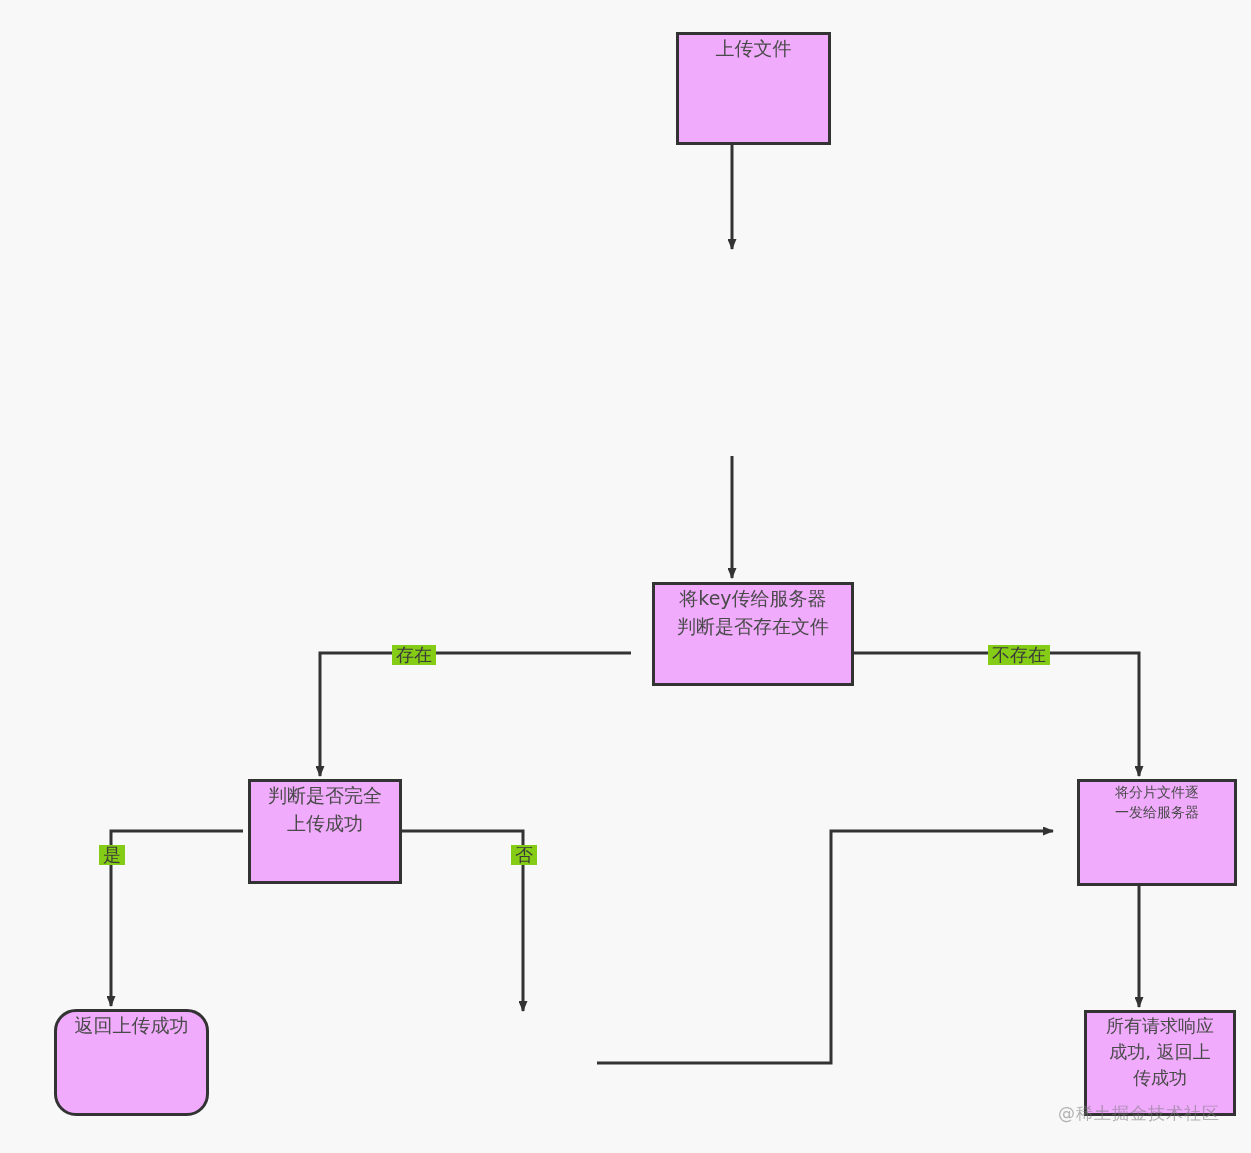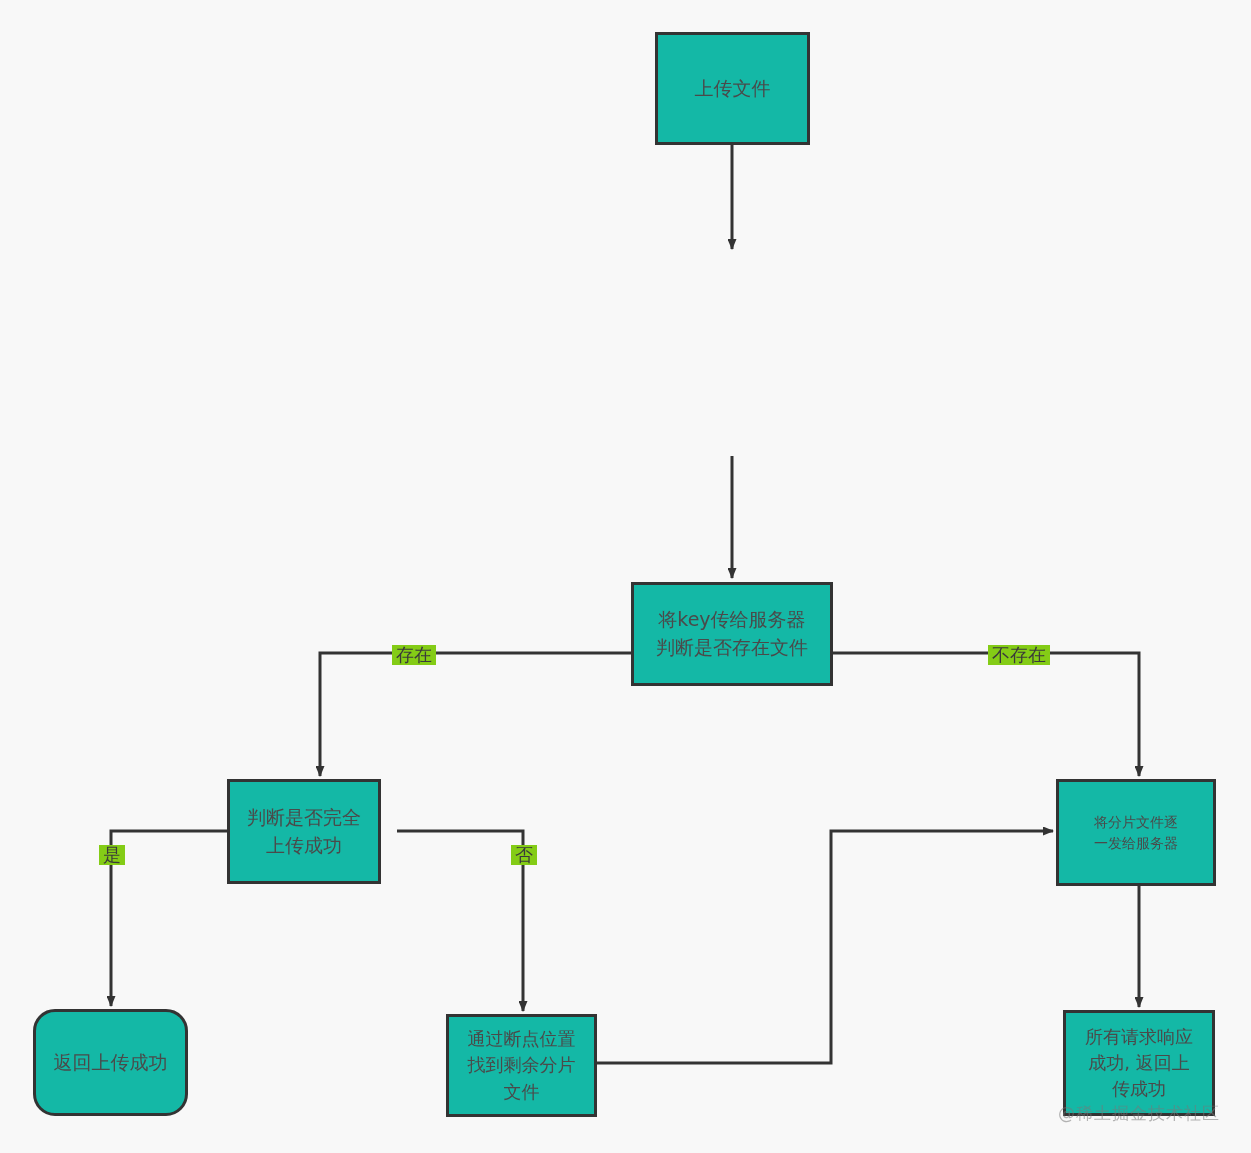--- a/index.html
+++ b/index.html
@@ -20,31 +20,31 @@
   #edges {
     position: absolute;
     left: 0;
     top: 0;
     width: 1251px;
     height: 1153px;
   }
   .node {
     position: absolute;
     box-sizing: border-box;
-    background: #14b8a6;
+    background: #f0abfc;
     border: 3px solid #333333;
     display: flex;
-    align-items: center;
     justify-content: center;
     text-align: center;
     color: #4a4a4a;
     font-size: 19px;
     line-height: 1.45;
     white-space: pre-line;
     z-index: 2;
+    margin-left: 21px;
   }
   .node.round {
     border-radius: 22px;
   }
   .node.circle {
     border-radius: 50%;
     border-width: 3px;
   }
   .edge-label {
     position: absolute;
@@ -106,25 +106,20 @@
 
   <div class="node" style="left:227px; top:779px; width:154px; height:105px;">
     <span>判断是否完全
 上传成功</span>
   </div>
 
   <div class="node round" style="left:33px; top:1009px; width:155px; height:107px;">
     <span>返回上传成功</span>
   </div>
 
-  <div class="node" style="left:446px; top:1014px; width:151px; height:103px; font-size:18px;">
-    <span>通过断点位置
-找到剩余分片
-文件</span>
-  </div>
 
   <div class="node" style="left:1056px; top:779px; width:160px; height:107px; font-size:14px;">
     <span>将分片文件逐
 一发给服务器</span>
   </div>
 
   <div class="node" style="left:1063px; top:1010px; width:152px; height:106px; font-size:18px;">
     <span>所有请求响应
 成功, 返回上
 传成功</span>

